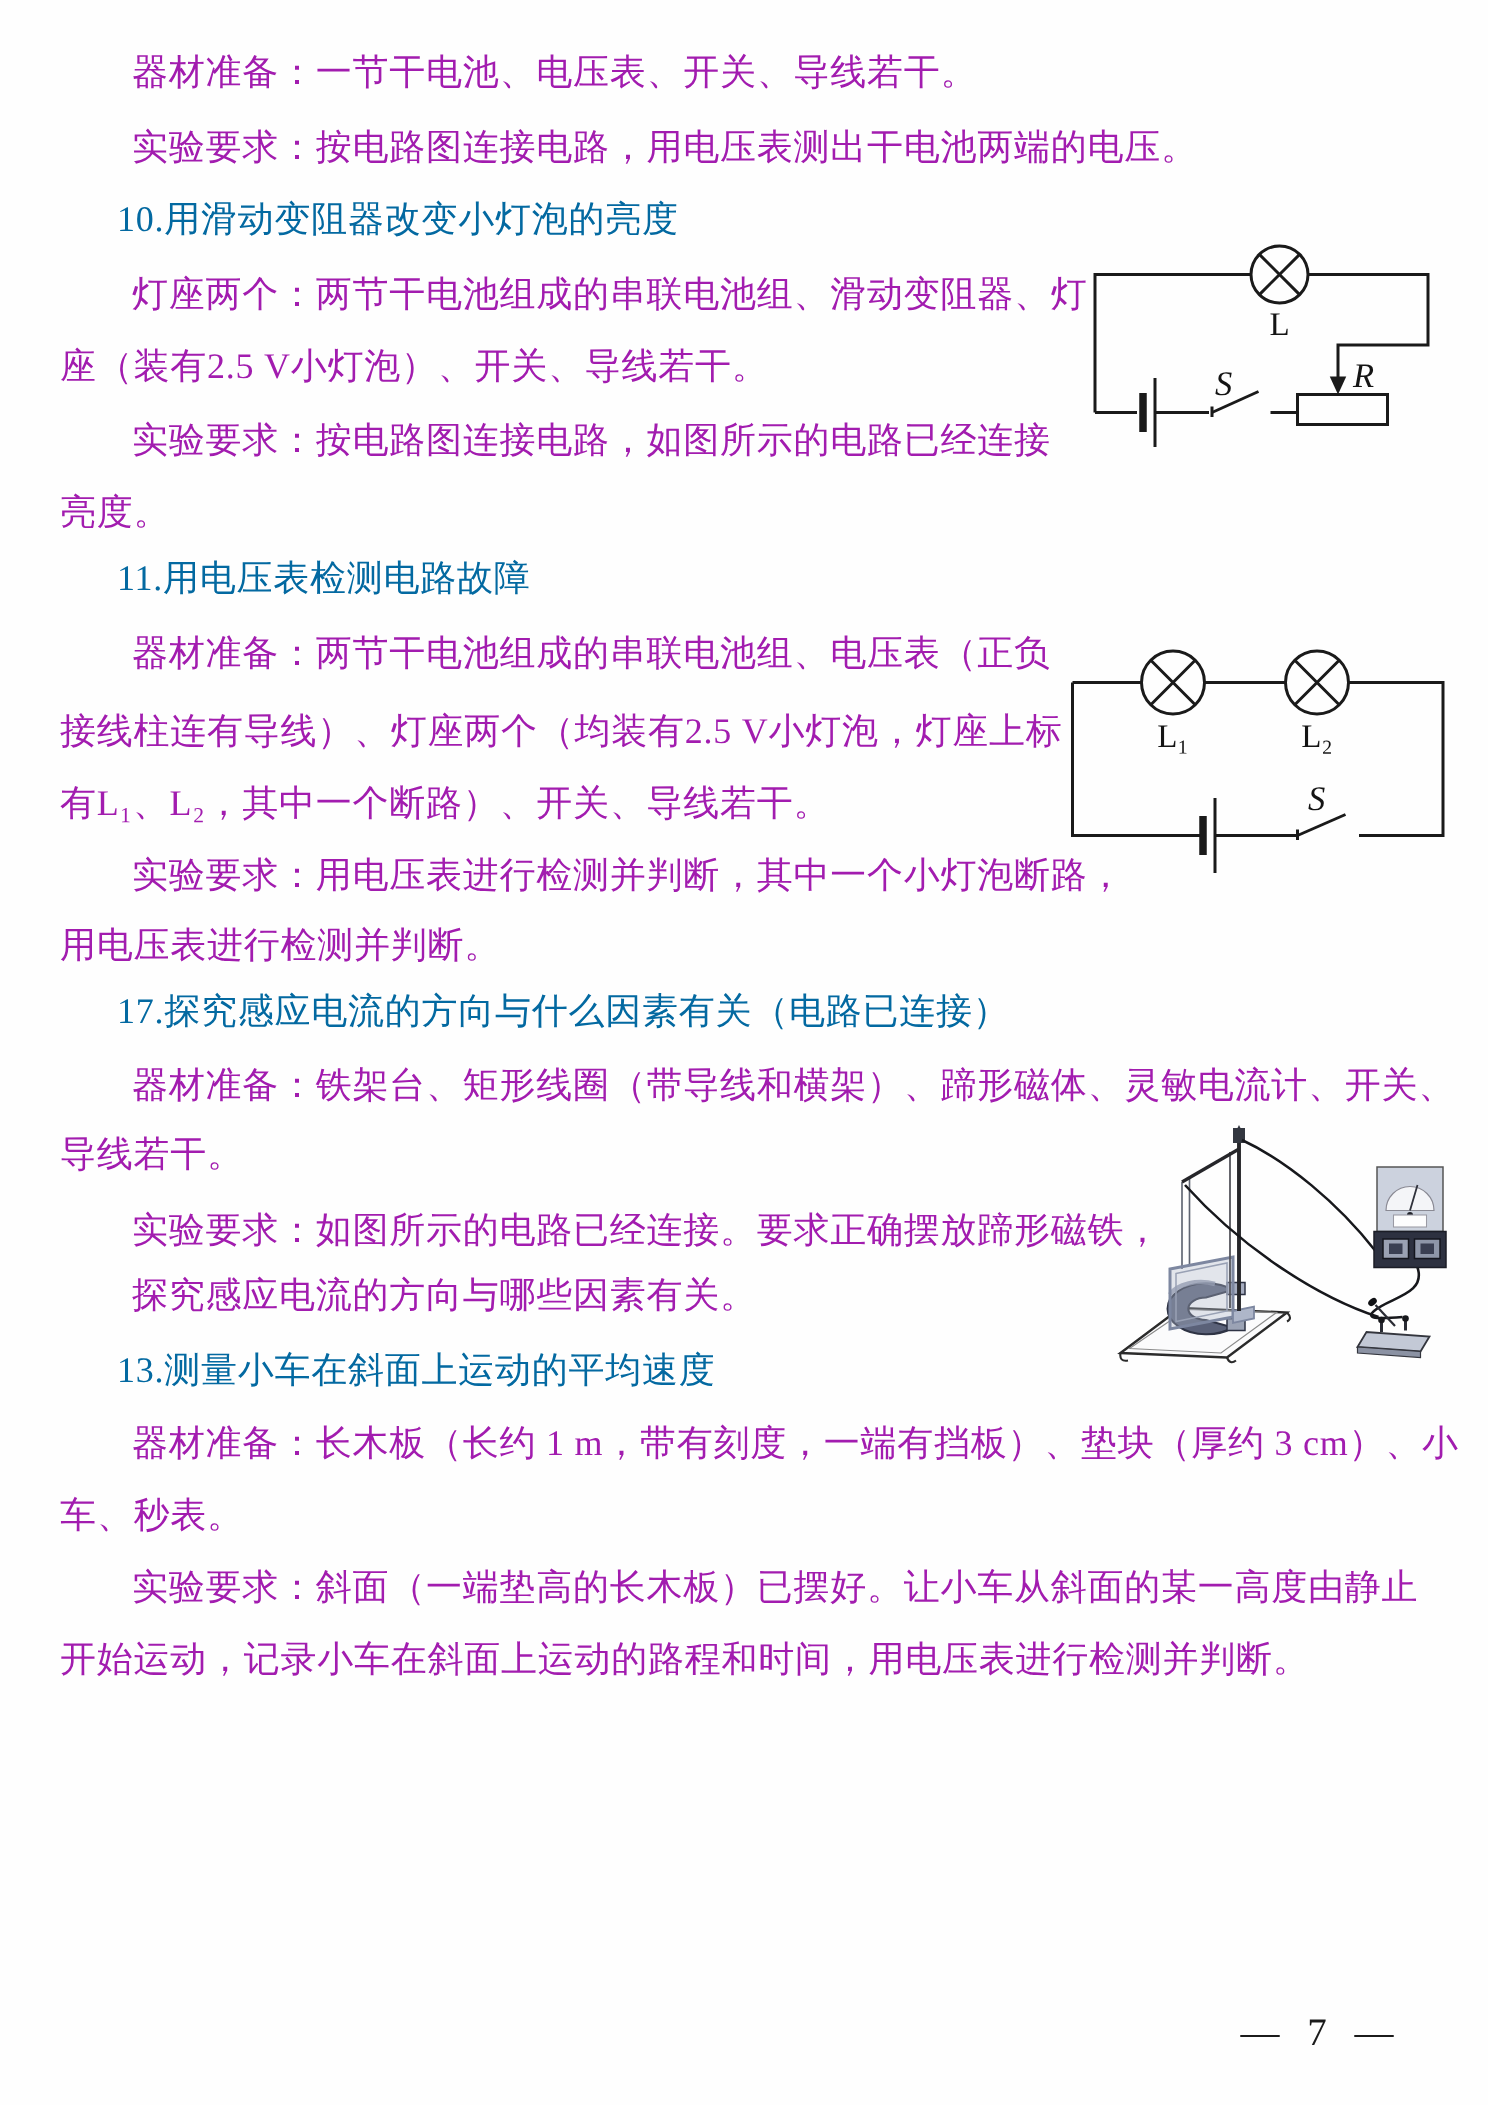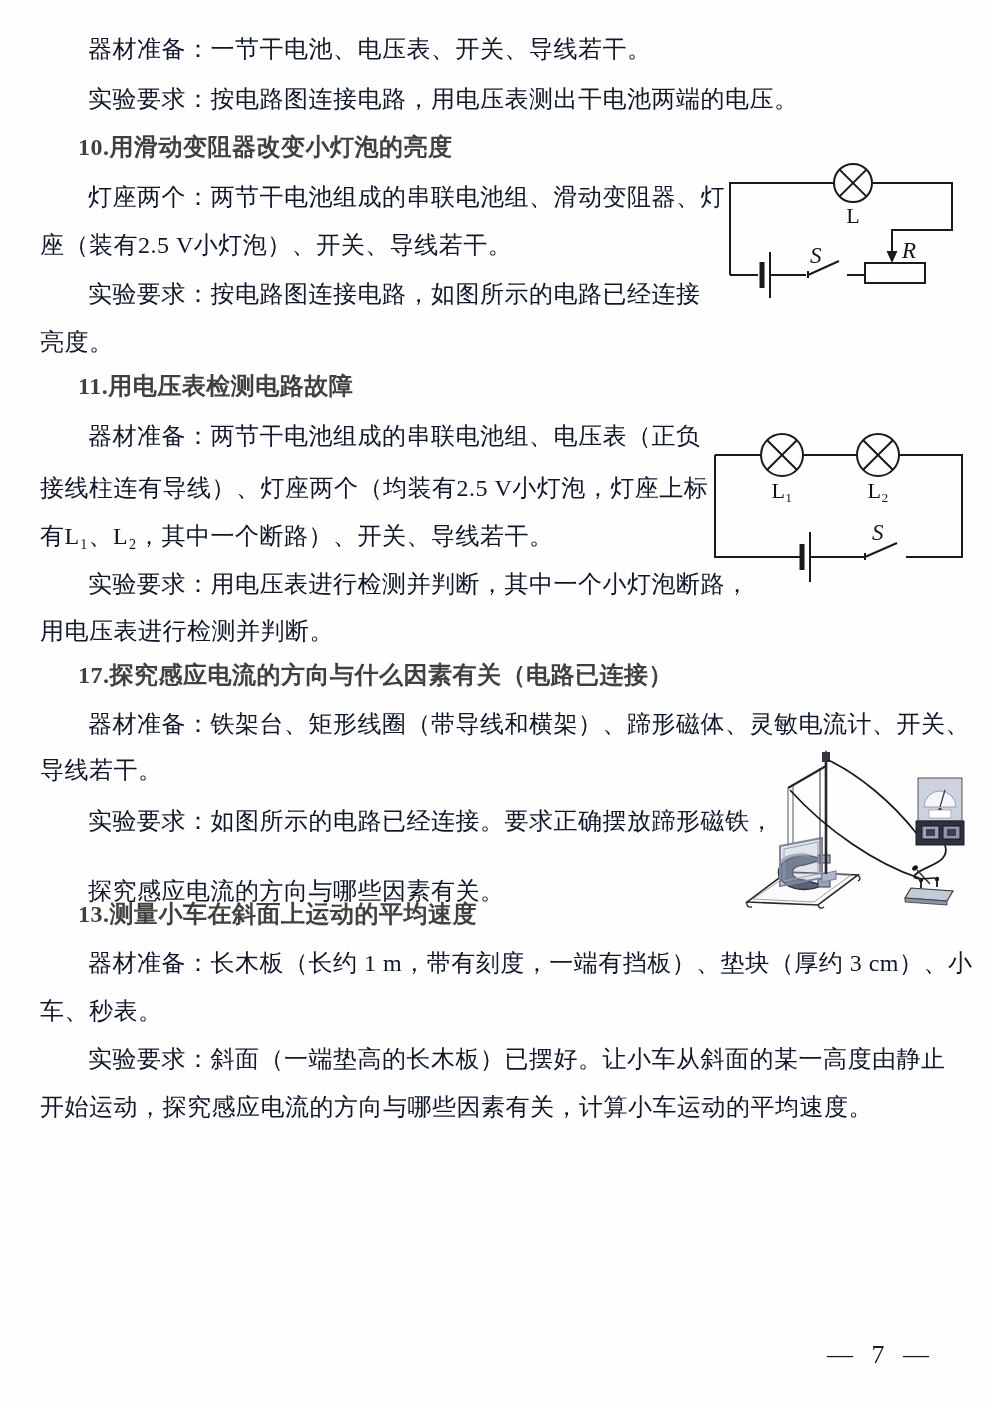--- a/index.html
+++ b/index.html
@@ -9,27 +9,27 @@
     position:relative;
     overflow:hidden;
     font-family:"Liberation Serif","DejaVu Serif",serif;
   }
   .page{position:absolute;inset:0;background:#fefefe;}
   .line{
     position:absolute;
     white-space:nowrap;
     font-size:24px;
     line-height:30px;
-    color:#0f172a;
+    color:#a21caf;
     letter-spacing:0.5px;
     font-family:"Liberation Serif","DejaVu Serif",serif;
   }
   .l-indent{left:88px;}
   .l-flush{left:40px;}
-  .l-head{left:78px;font-weight:bold;color:#404040;}
+  .l-head{left:78px;font-weight:normal;color:#0369a1;}
   .diagram{position:absolute;}
   .pageno{
     position:absolute;
     left:826px;top:1340px;
     width:110px;
     text-align:center;
     font-size:26px;
     letter-spacing:6px;
     color:#1b1b1b;
     font-family:"Liberation Serif","DejaVu Serif",serif;
@@ -53,26 +53,26 @@
   <div class="line l-head" style="top:371px">11.用电压表检测电路故障</div>
   <div class="line l-indent" style="top:421px">器材准备：两节干电池组成的串联电池组、电压表（正负</div>
   <div class="line l-flush" style="top:473px">接线柱连有导线）、灯座两个（均装有2.5 V小灯泡，灯座上标</div>
   <div class="line l-flush" style="top:521px">有L₁、L₂，其中一个断路）、开关、导线若干。</div>
   <div class="line l-indent" style="top:569px">实验要求：用电压表进行检测并判断，其中一个小灯泡断路，</div>
   <div class="line l-flush" style="top:616px">用电压表进行检测并判断。</div>
   <div class="line l-head" style="top:660px">17.探究感应电流的方向与什么因素有关（电路已连接）</div>
   <div class="line l-indent" style="top:709px">器材准备：铁架台、矩形线圈（带导线和横架）、蹄形磁体、灵敏电流计、开关、</div>
   <div class="line l-flush" style="top:755px">导线若干。</div>
   <div class="line l-indent" style="top:806px">实验要求：如图所示的电路已经连接。要求正确摆放蹄形磁铁，</div>
-  <div class="line l-indent" style="top:876px">探究感应电流的方向与哪些因素有关。</div>
+  <div class="line l-indent" style="top:849px">探究感应电流的方向与哪些因素有关。</div>
   <div class="line l-head" style="top:899px">13.测量小车在斜面上运动的平均速度</div>
   <div class="line l-indent" style="top:948px">器材准备：长木板（长约 1 m，带有刻度，一端有挡板）、垫块（厚约 3 cm）、小</div>
   <div class="line l-flush" style="top:996px">车、秒表。</div>
   <div class="line l-indent" style="top:1044px">实验要求：斜面（一端垫高的长木板）已摆好。让小车从斜面的某一高度由静止</div>
-  <div class="line l-flush" style="top:1092px">开始运动，探究感应电流的方向与哪些因素有关，计算小车运动的平均速度。</div>
+  <div class="line l-flush" style="top:1092px">开始运动，记录小车在斜面上运动的路程和时间，用电压表进行检测并判断。</div>
 
   <svg class="diagram" style="left:722px;top:160px" width="240" height="140" viewBox="0 0 240 140">
     <g stroke="#1a1a1a" stroke-width="2" fill="none">
 
       <path d="M8 115 L8 23 L112 23"></path>
       <circle cx="131" cy="23" r="19"></circle>
       <path d="M117.6 9.6 L144.4 36.4 M144.4 9.6 L117.6 36.4"></path>
       <path d="M150 23 L230 23 L230 70 L170 70 L170 96"></path>
 
       <rect x="143" y="103" width="60" height="20" fill="#fefefe"></rect>

